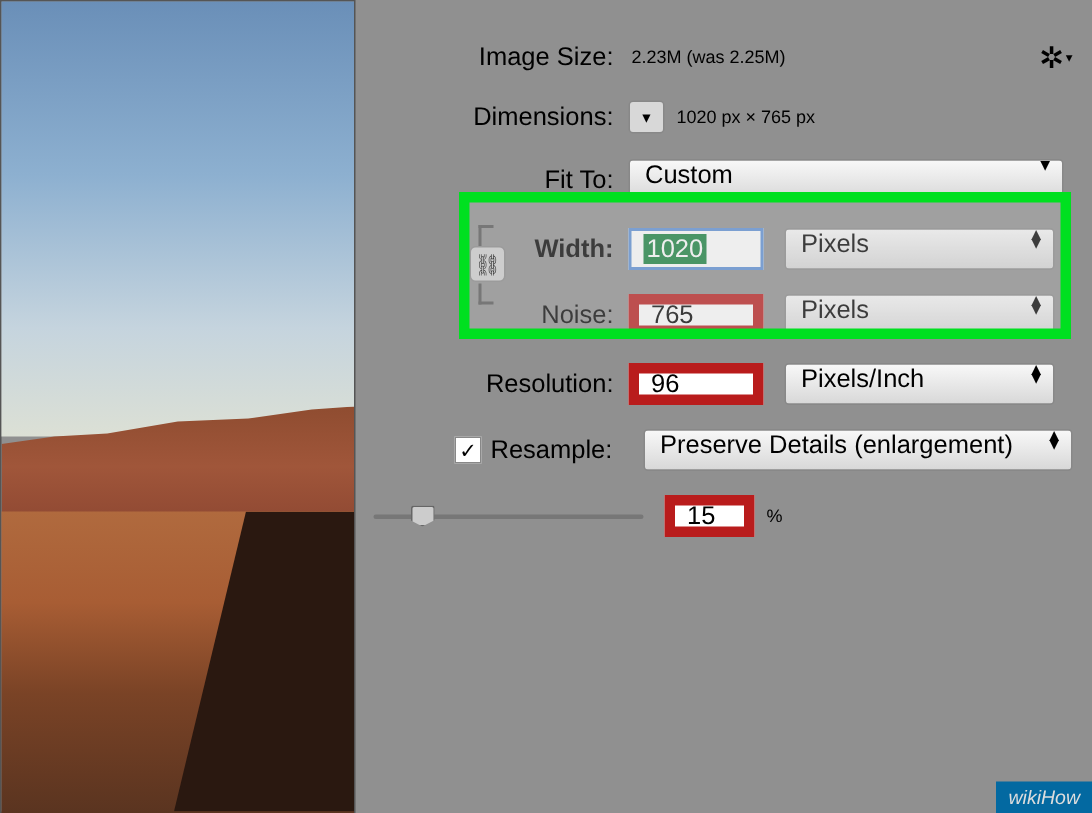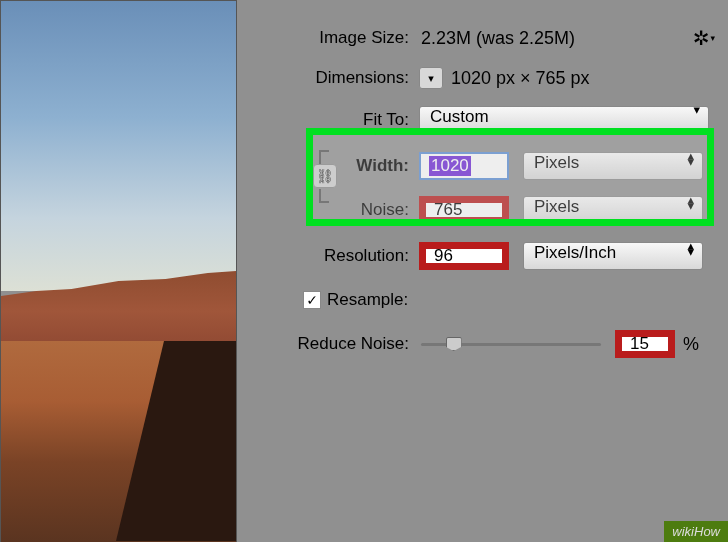--- a/index.html
+++ b/index.html
@@ -16,35 +16,35 @@
   clip-path: polygon(0 35%, 15% 30%, 30% 28%, 50% 20%, 70% 18%, 88% 12%, 100% 10%, 100% 100%, 0 100%); }
 .ground { position: absolute; left: 0; top: 340px; width: 100%; height: 202px;
   background: linear-gradient(to bottom, #b06a3e 0%, #a85d34 30%, #7a4326 60%, #5a3420 100%); }
 .shadow { position: absolute; right: 0; bottom: 0; width: 120px; height: 200px;
   background: #2a1810; clip-path: polygon(40% 0, 100% 0, 100% 100%, 0 100%); }
 
 .panel { position: absolute; left: 237px; top: 0; right: 0; height: 542px; }
 
 .row { display: flex; align-items: center; height: 40px; }
 .label { text-align: right; font-size: 17px; color: #000; }
-.value-text { font-size: 18px; color: #000; margin-left: 12px; }
+.value-text { font-size: 12px; color: #000; margin-left: 12px; }
 
 .dim-btn { width: 24px; height: 22px; background: #d8d8d8; border: 1px solid #888;
   border-radius: 3px; margin-left: 10px; display: inline-flex; align-items: center;
   justify-content: center; font-size: 11px; }
 
 .gear { position: absolute; top: 26px; right: 14px; font-size: 20px; color: #000; cursor: pointer; }
 .gear::after { content: "▾"; font-size: 9px; position: relative; top: -4px; left: 1px; }
 
 .input-field {
   height: 28px; background: #fff; border: 7px solid #b91c1c; padding: 0 8px;
   font-size: 17px; color: #000; display: flex; align-items: center;
 }
 .input-field.selected { border: 2px solid #5b8fd6; }
-.input-field.selected span { background: #6d28d9; color: #fff; padding: 0 2px; }
+.input-field.selected span { background: #15803d; color: #fff; padding: 0 2px; }
 
 .select {
   height: 28px; background: linear-gradient(#f8f8f8, #d8d8d8);
   border: 1px solid #888; border-radius: 3px; padding: 0 26px 0 10px;
   font-size: 17px; color: #000; display: flex; position: relative;
 }
 .select .caret { position: absolute; right: 8px; font-size: 13px; display: flex; flex-direction: column; line-height: 6px; }
 .select .caret::before { content: "▴"; }
 .select .caret::after { content: "▾"; }
 .select.single-caret .caret::before { content: ""; }
@@ -64,21 +64,21 @@
 .checkbox { width: 18px; height: 18px; background: #fff; border: 1px solid #888;
   display: inline-flex; align-items: center; justify-content: center; font-size: 14px; }
 
 .slider { position: relative; width: 180px; height: 20px; }
 .slider-track { position: absolute; top: 9px; left: 0; right: 0; height: 3px;
   background: #777; border-radius: 2px; }
 .slider-thumb { position: absolute; top: 3px; width: 16px; height: 14px;
   background: #ccc; border: 1px solid #666; border-radius: 2px;
   clip-path: polygon(0 0, 100% 0, 100% 70%, 50% 100%, 0 70%); }
 
-.watermark { position: absolute; right: 0; bottom: 0; background: #4d7c0f;
+.watermark { position: absolute; right: 0; bottom: 0; background: #0369a1;
   color: #ddd; font-size: 13px; padding: 3px 8px; font-style: italic; }
 </style>
 </head>
 <body>
 
 <div class="preview">
   <div class="sky"></div>
   <div class="mesa"></div>
   <div class="ground"></div>
   <div class="shadow"></div>
@@ -137,24 +137,27 @@
     <div class="select" style="width:180px; margin-left:14px;">
       <span>Pixels/Inch</span>
       <span class="caret"></span>
     </div>
   </div>
 
   <div class="row" style="margin-top:4px;">
     <div style="width:66px;"></div>
     <div class="checkbox">✓</div>
     <div class="label" style="width:96px; text-align:left; margin-left:6px;">Resample:</div>
+    <div class="select" style="width:286px; margin-left:6px;">
+      <span>Preserve Details (enlargement)</span>
+      <span class="caret"></span>
+    </div>
   </div>
 
   <div class="row" style="margin-top:4px;">
-    <div class="label" style="width:172px;">Reduce Noise:</div>
     <div class="slider" style="margin-left:12px;">
       <div class="slider-track"></div>
       <div class="slider-thumb" id="noise-thumb" style="left: 24.6px;"></div>
     </div>
     <div class="input-field" style="width:60px; margin-left:14px;">
       <span>15</span>
     </div>
     <div class="value-text" style="margin-left:8px;">%</div>
   </div>
 

